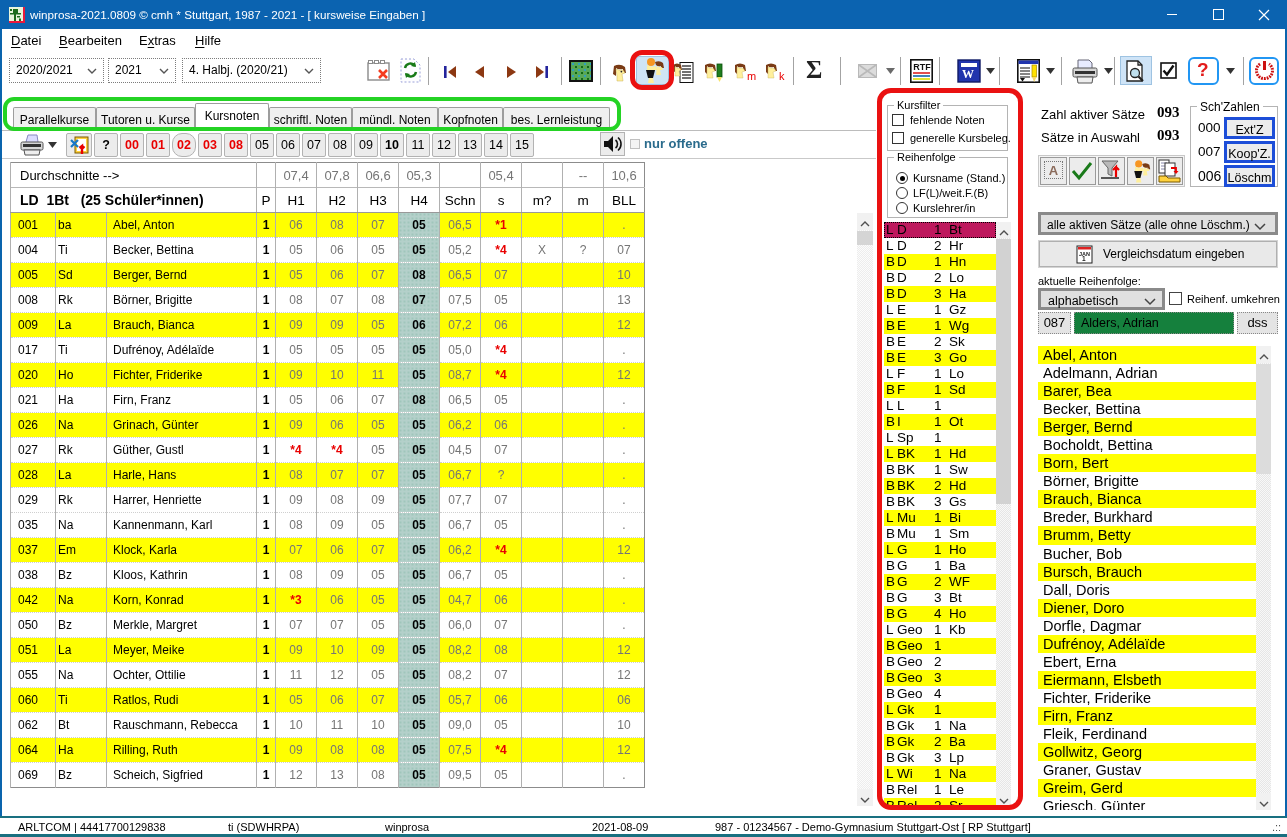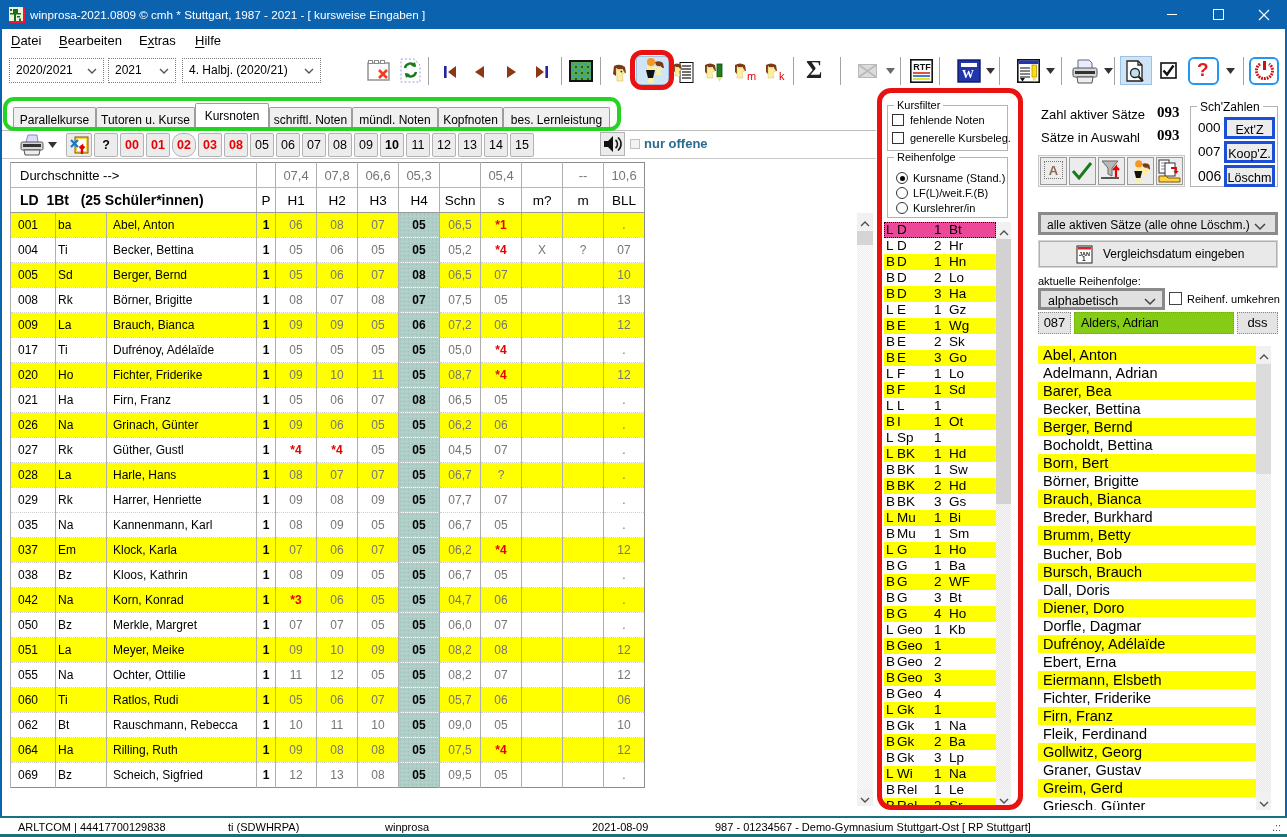--- a/index.html
+++ b/index.html
@@ -50,21 +50,21 @@
 .ckb{position:absolute;width:12px;height:12px;border:1px solid #333;background:#fff}
 .rdo{position:absolute;width:12px;height:12px;border:1px solid #333;border-radius:50%;background:#fff}
 .rdo.on:after{content:"";position:absolute;left:2.5px;top:2.5px;width:5px;height:5px;border-radius:50%;background:#000}
 .lbl{position:absolute;font-size:11px;color:#000;white-space:nowrap}
 #clist{left:884px;top:222px;width:112px;height:584px;overflow:hidden;font-size:13.5px}
 .crow{height:16px;line-height:15px;white-space:nowrap}
 .crow .c1{display:inline-block;width:13px;padding-left:2px}
 .crow .c2{display:inline-block;width:37px}
 .crow .c3{display:inline-block;width:15px}
 .cy{background:#ffff00}
-.csel{background:#ec4899;outline:1px dotted #000;outline-offset:-1px}
+.csel{background:#be185d;outline:1px dotted #000;outline-offset:-1px}
 .biglbl{position:absolute;font-size:13px;color:#000;white-space:nowrap}
 .fld{position:absolute;background:#e2e2e2;border:3px solid #1d4ed8;font-size:12.5px;color:#000;white-space:nowrap}
 .btn5{position:absolute;top:157px;width:27px;height:28px;background:#ececec;border:1px solid #9a9a9a}
 #nlist{left:1038px;top:346px;width:218px;height:464px;overflow:hidden;font-size:14.5px}
 .nrow{height:18.05px;line-height:18.05px;padding-left:5px;white-space:nowrap}
 .ny{background:#ffff00}
 #status{left:0;top:816px;width:1287px;height:21px;background:#fff;border-top:2px solid #197080;border-bottom:3px solid #197080;font-size:11px;color:#000}
 #status span{position:absolute;top:3px}
 </style></head>
 <body>
@@ -854,21 +854,21 @@
  <div style="position:absolute;left:63px;top:5px">Vergleichsdatum eingeben</div>
 </div>
 <div class="lbl" style="left:1038px;top:275px;font-size:11px">aktuelle Reihenfolge:</div>
 <div class="fld" style="left:1038px;top:288px;width:127px;height:22px;line-height:20px;padding-left:7px;background:#e0e0e0;border-color:#8a8a8a">alphabetisch
  <svg width="12" height="8" viewBox="0 0 12 8" style="position:absolute;right:6px;top:7px">
       <path d="M1 1 L6 6 L11 1" fill="none" stroke="#444" stroke-width="1.5"></path>
     </svg></div>
 <div class="ckb" style="left:1169px;top:292px;width:13px;height:13px;border-color:#444"></div>
 <div class="lbl" style="left:1187px;top:293px;font-size:11px">Reihenf. umkehren</div>
 <div class="fld" style="left:1038px;top:312px;width:33px;height:22px;text-align:center;line-height:20px;background:#e4e4e4;border:1px dotted #888;font-size:13px">087</div>
-<div class="fld" style="left:1074px;top:312px;width:160px;height:22px;line-height:20px;padding-left:6px;background:#84cc16;border:1px dotted #888;font-size:12.5px">Alders, Adrian</div>
+<div class="fld" style="left:1074px;top:312px;width:160px;height:22px;line-height:20px;padding-left:6px;background:#15803d;border:1px dotted #888;font-size:12.5px">Alders, Adrian</div>
 <div class="fld" style="left:1237px;top:312px;width:41px;height:22px;text-align:center;line-height:20px;background:#e4e4e4;border:1px dotted #888;font-size:13px">dss</div>
 <div id="nlist" class="abs">
 <div class="nrow ny">Abel, Anton</div>
 <div class="nrow">Adelmann, Adrian</div>
 <div class="nrow ny">Barer, Bea</div>
 <div class="nrow">Becker, Bettina</div>
 <div class="nrow ny">Berger, Bernd</div>
 <div class="nrow">Bocholdt, Bettina</div>
 <div class="nrow ny">Born, Bert</div>
 <div class="nrow">Börner, Brigitte</div>

